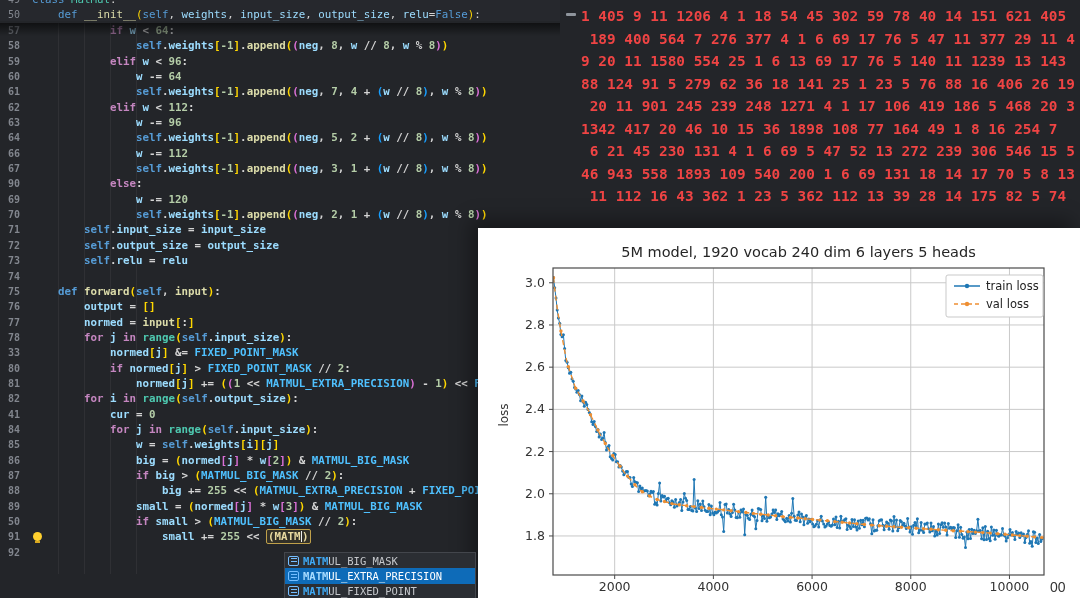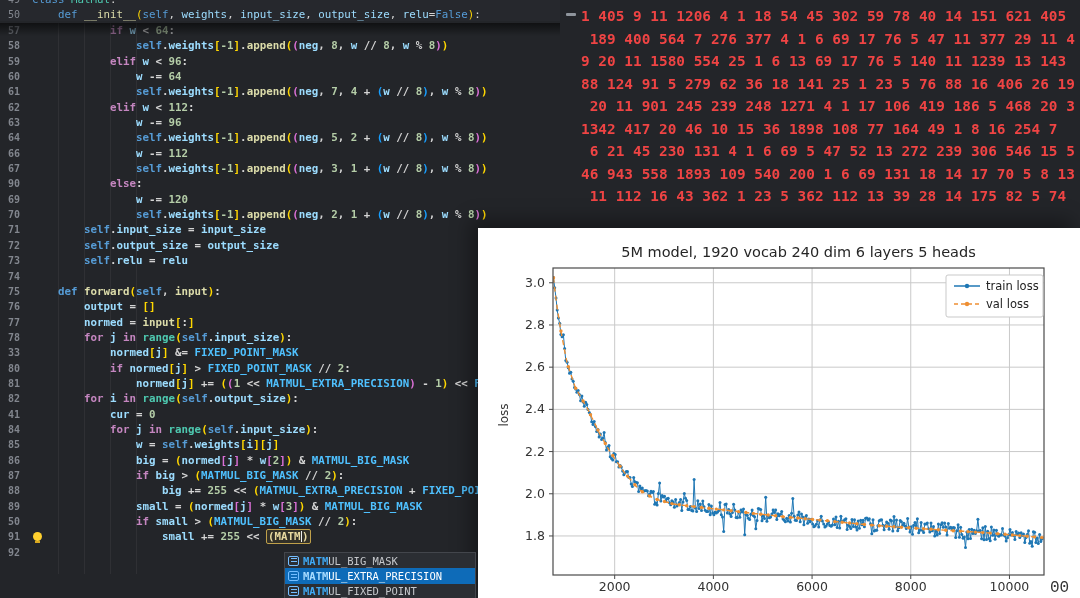--- a/index.html
+++ b/index.html
@@ -41,21 +41,21 @@
   .trow{height:22.55px;line-height:22.55px;font-size:14.4px;font-weight:bold;color:#ef4444;white-space:pre;}
   #stray-dash{position:absolute;left:566px;top:13px;width:10px;height:2.5px;background:#8f959c;border-radius:1px;}
 
   
   #chart-window{position:absolute;left:478px;top:228px;width:602px;height:370px;background:#ffffff;z-index:4;
     box-shadow:-8px -8px 18px rgba(0,0,0,.35);}
   #chart-title{position:absolute;left:75px;top:16px;width:491px;text-align:center;
     font-family:"DejaVu Sans",sans-serif;font-size:14.5px;color:#262626;}
   #ylabel{position:absolute;left:14px;top:180px;transform:rotate(-90deg);transform-origin:center;
     font-family:"DejaVu Sans",sans-serif;font-size:12px;color:#333;}
-  #partial-tick{position:absolute;left:572px;top:351px;font-family:Liberation Mono, monospace;font-size:16px;color:#333;}
+  #partial-tick{position:absolute;left:572px;top:351px;font-family:Liberation Sans, sans-serif;font-size:14px;color:#333;}
   svg text{font-family:"DejaVu Sans",sans-serif;}
 </style>
 </head>
 <body>
 
 <div id="stage">
 
   <div id="editor">
     <div class="guide" style="left:58px"></div>
     <div class="guide" style="left:84px"></div>

